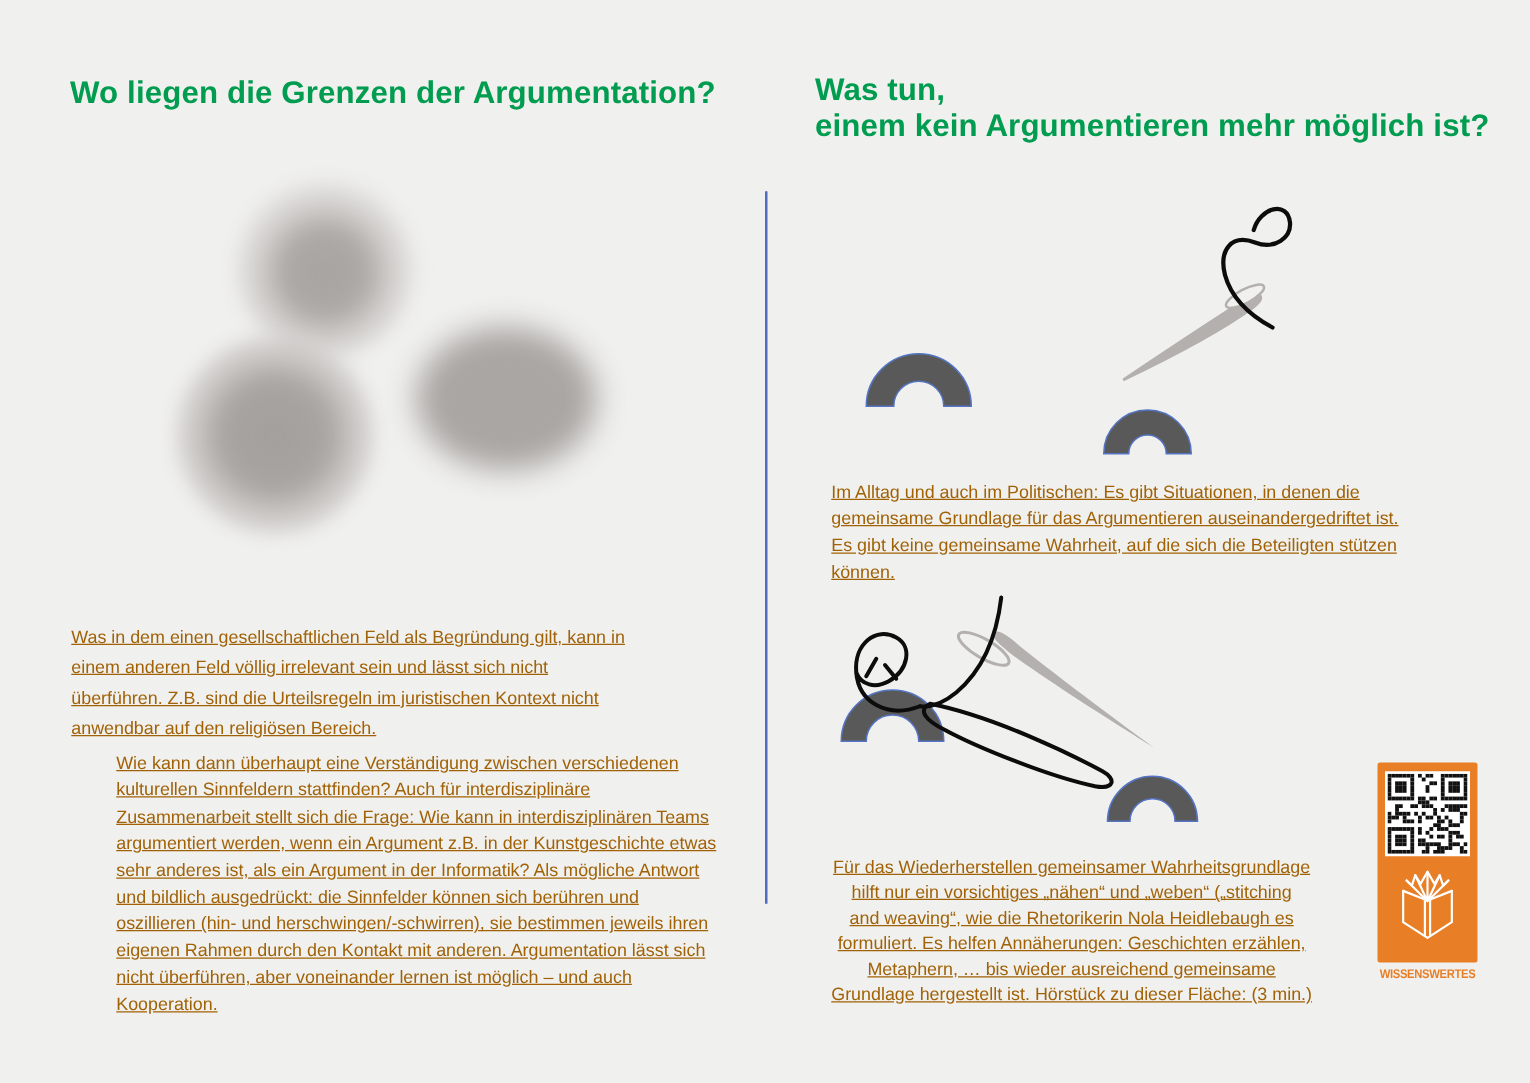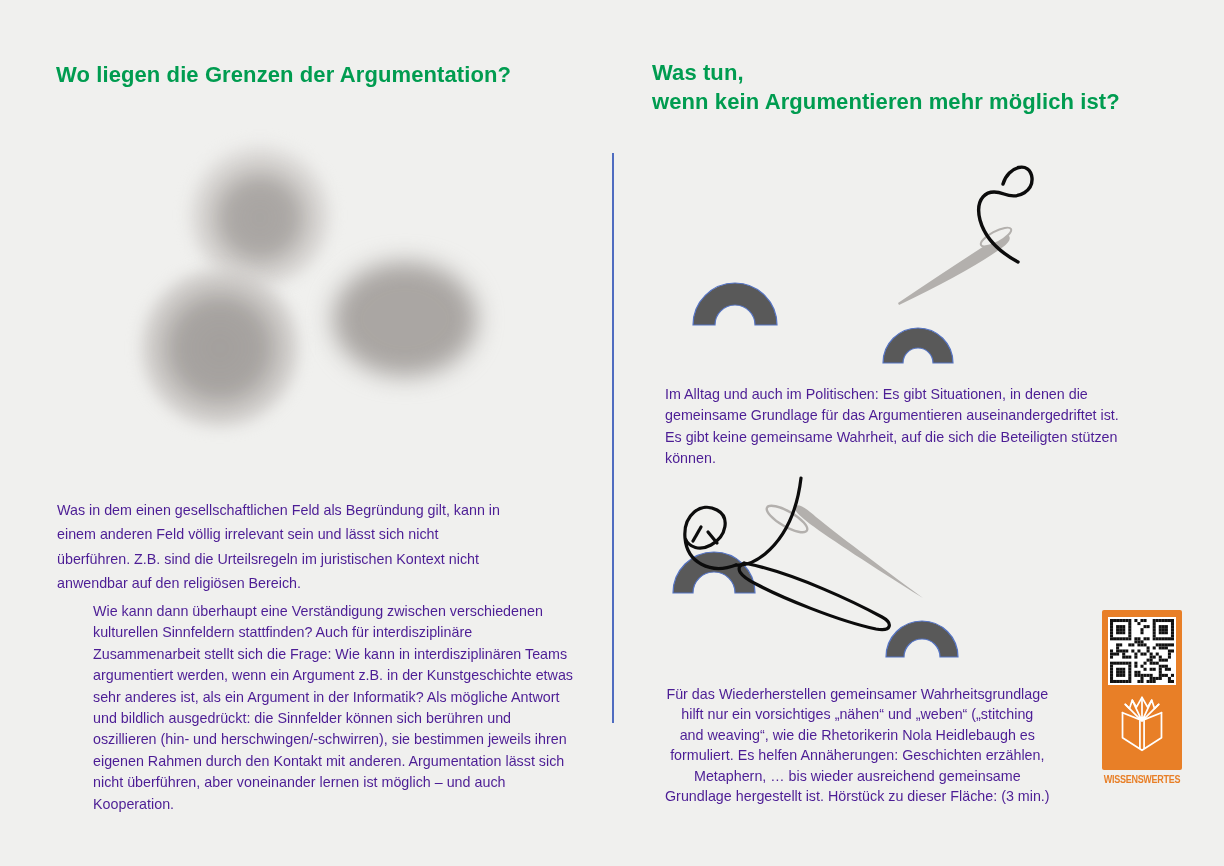--- a/index.html
+++ b/index.html
@@ -3,25 +3,25 @@
 <meta charset="utf-8">
 <style>
   html,body{margin:0;padding:0;background:#e4e4e2;}
   .page{
     position:relative;width:1224px;height:866px;margin:0 auto;
     background:#f0f0ee;overflow:hidden;
     font-family:"Liberation Sans","DejaVu Sans",sans-serif;
   }
   .abs{position:absolute;}
   h1.heading{
-    margin:0;font-size:22px;font-weight:bold;line-height:29px;
+    margin:0;font-size:25px;font-weight:bold;line-height:29px;
     color:#009c50;white-space:pre-line;letter-spacing:0.1px;
   }
   p.body{
-    margin:0;font-size:14.3px;color:#4c1d95;white-space:pre-line;
+    margin:0;font-size:14.3px;color:#a16207;white-space:pre-line;text-decoration:underline;
   }
   .lh24{line-height:24.3px;}
   .lh215{line-height:21.4px;}
   .lh213{line-height:21.3px;}
   .lh204{line-height:20.4px;text-align:center;}
   .divider{width:2px;height:570px;background:#4f6cc0;}
   .blur-circle{border-radius:50%;}
   #circle-1{
     left:188px;top:143px;width:144px;height:144px;filter:blur(7px);
     background:radial-gradient(circle at 50% 52%,
@@ -78,21 +78,21 @@
 sehr anderes ist, als ein Argument in der Informatik? Als mögliche Antwort
 und bildlich ausgedrückt: die Sinnfelder können sich berühren und
 oszillieren (hin- und herschwingen/-schwirren), sie bestimmen jeweils ihren
 eigenen Rahmen durch den Kontakt mit anderen. Argumentation lässt sich
 nicht überführen, aber voneinander lernen ist möglich – und auch
 Kooperation.</p>
 
   <div class="abs divider" style="left:612px;top:153px;"></div>
 
   <h1 class="abs heading" style="left:652px;top:58px;">Was tun,
-wenn kein Argumentieren mehr möglich ist?</h1>
+einem kein Argumentieren mehr möglich ist?</h1>
 
   <svg class="abs" style="left:640px;top:140px;" width="420" height="250" viewBox="0 0 420 250">
     <path d="M53 185 A42 42 0 0 1 137 185 L115 185 A20 20 0 0 0 75 185 Z" fill="#595959" stroke="#5574c4" stroke-width="1.2"></path>
     <path d="M243 223 A35 35 0 0 1 313 223 L293 223 A15 15 0 0 0 263 223 Z" fill="#595959" stroke="#5574c4" stroke-width="1.2"></path>
     <path d="M258 163 Q310 128 352 101 Q364 93 369 96 Q372 100 363 107 Q330 131 259 165 Z" fill="#b3b0ad"></path>
     <ellipse cx="356" cy="97" rx="17" ry="5.5" transform="rotate(-28 356 97)" fill="#f0f0ee" stroke="#b3b0ad" stroke-width="2"></ellipse>
     <path d="M363 44 C368 26 390 20 392 38 C393 50 380 60 364 54 C345 47 335 60 340 80 C346 102 365 115 378 122" fill="none" stroke="#0c0c0c" stroke-width="3.4" stroke-linecap="round"></path>
   </svg>
 
   <p class="abs body lh213" style="left:665px;top:384px;">Im Alltag und auch im Politischen: Es gibt Situationen, in denen die

